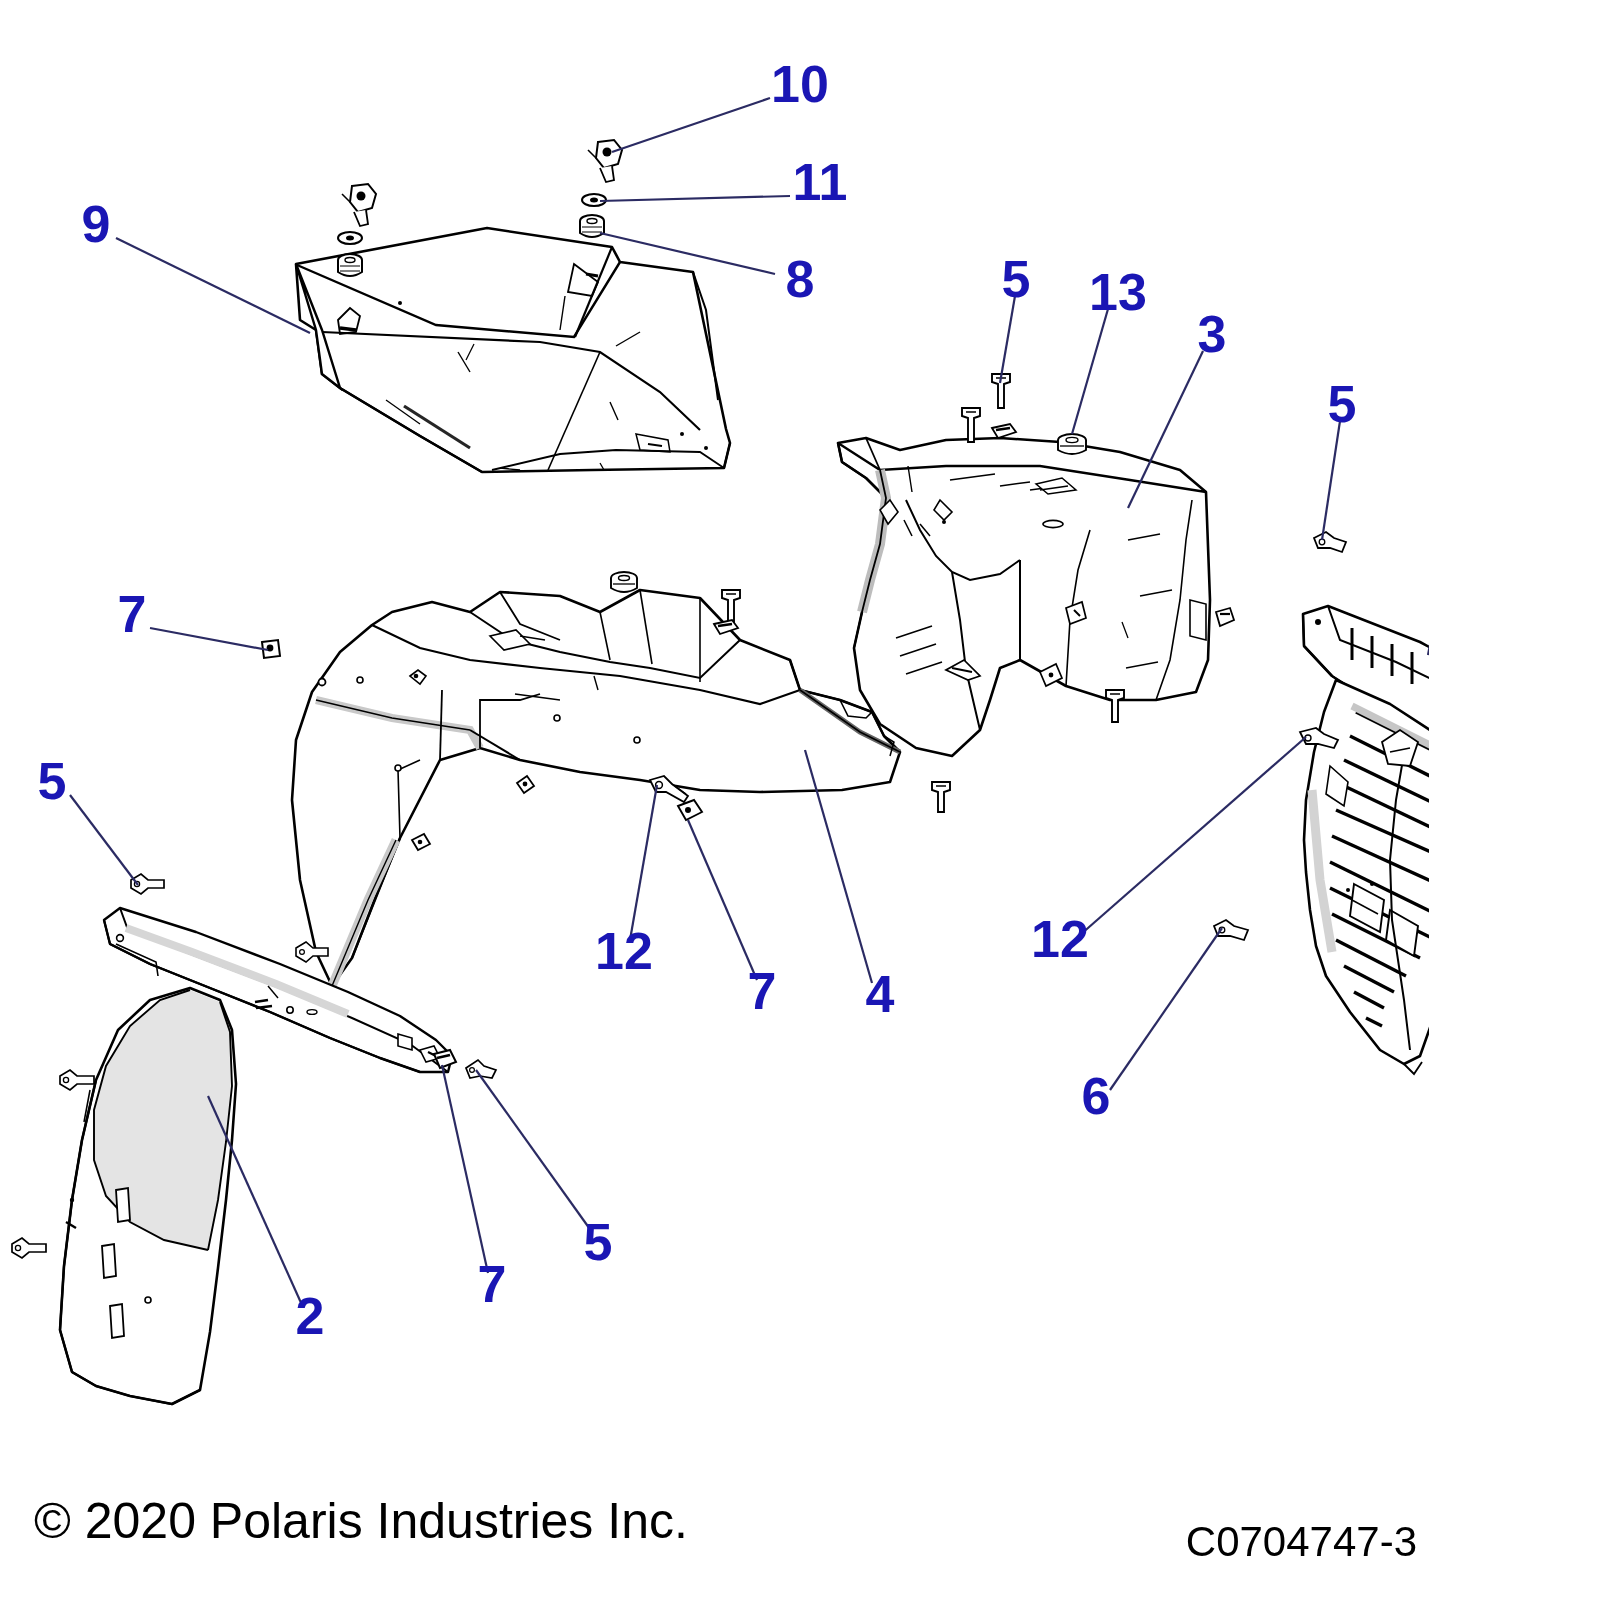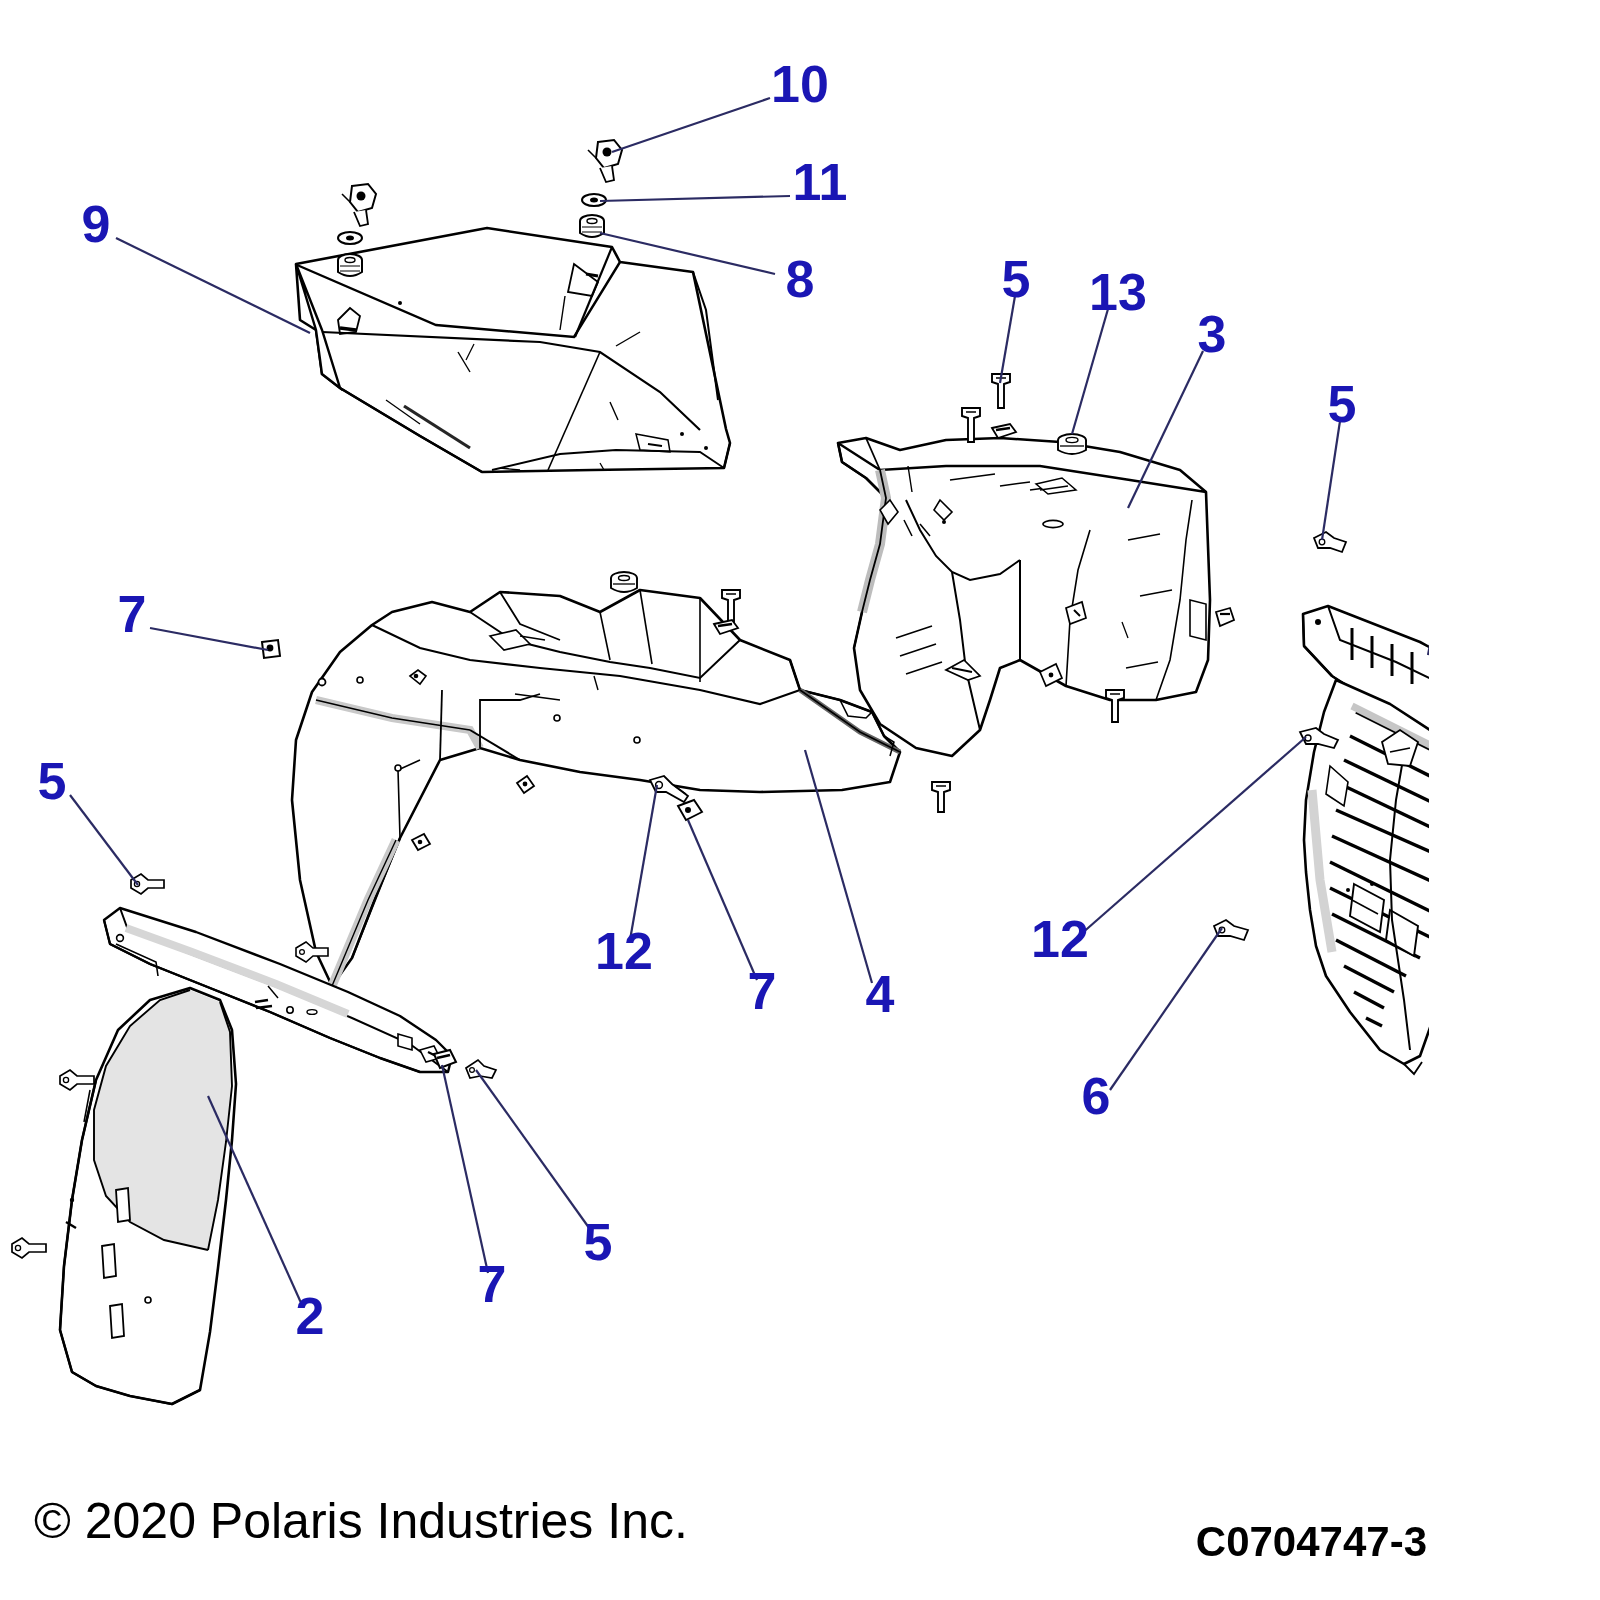--- a/index.html
+++ b/index.html
@@ -28,24 +28,23 @@
     font-family: "Liberation Sans", sans-serif;
     white-space: nowrap;
   }
   #copyright {
     left: 34px;
     top: 1492px;
     font-size: 50px;
     letter-spacing: 0px;
   }
   #drawing-number {
-    right: 2px;
+    right: 12px;
     top: 1518px;
     font-size: 42px;
-    font-weight: bold;
   }
 </style>
 </head>
 <body>
 
 <div id="page">
 
   <svg id="artboard" viewBox="0 0 1600 1600" xmlns="http://www.w3.org/2000/svg">
 
     <defs>

